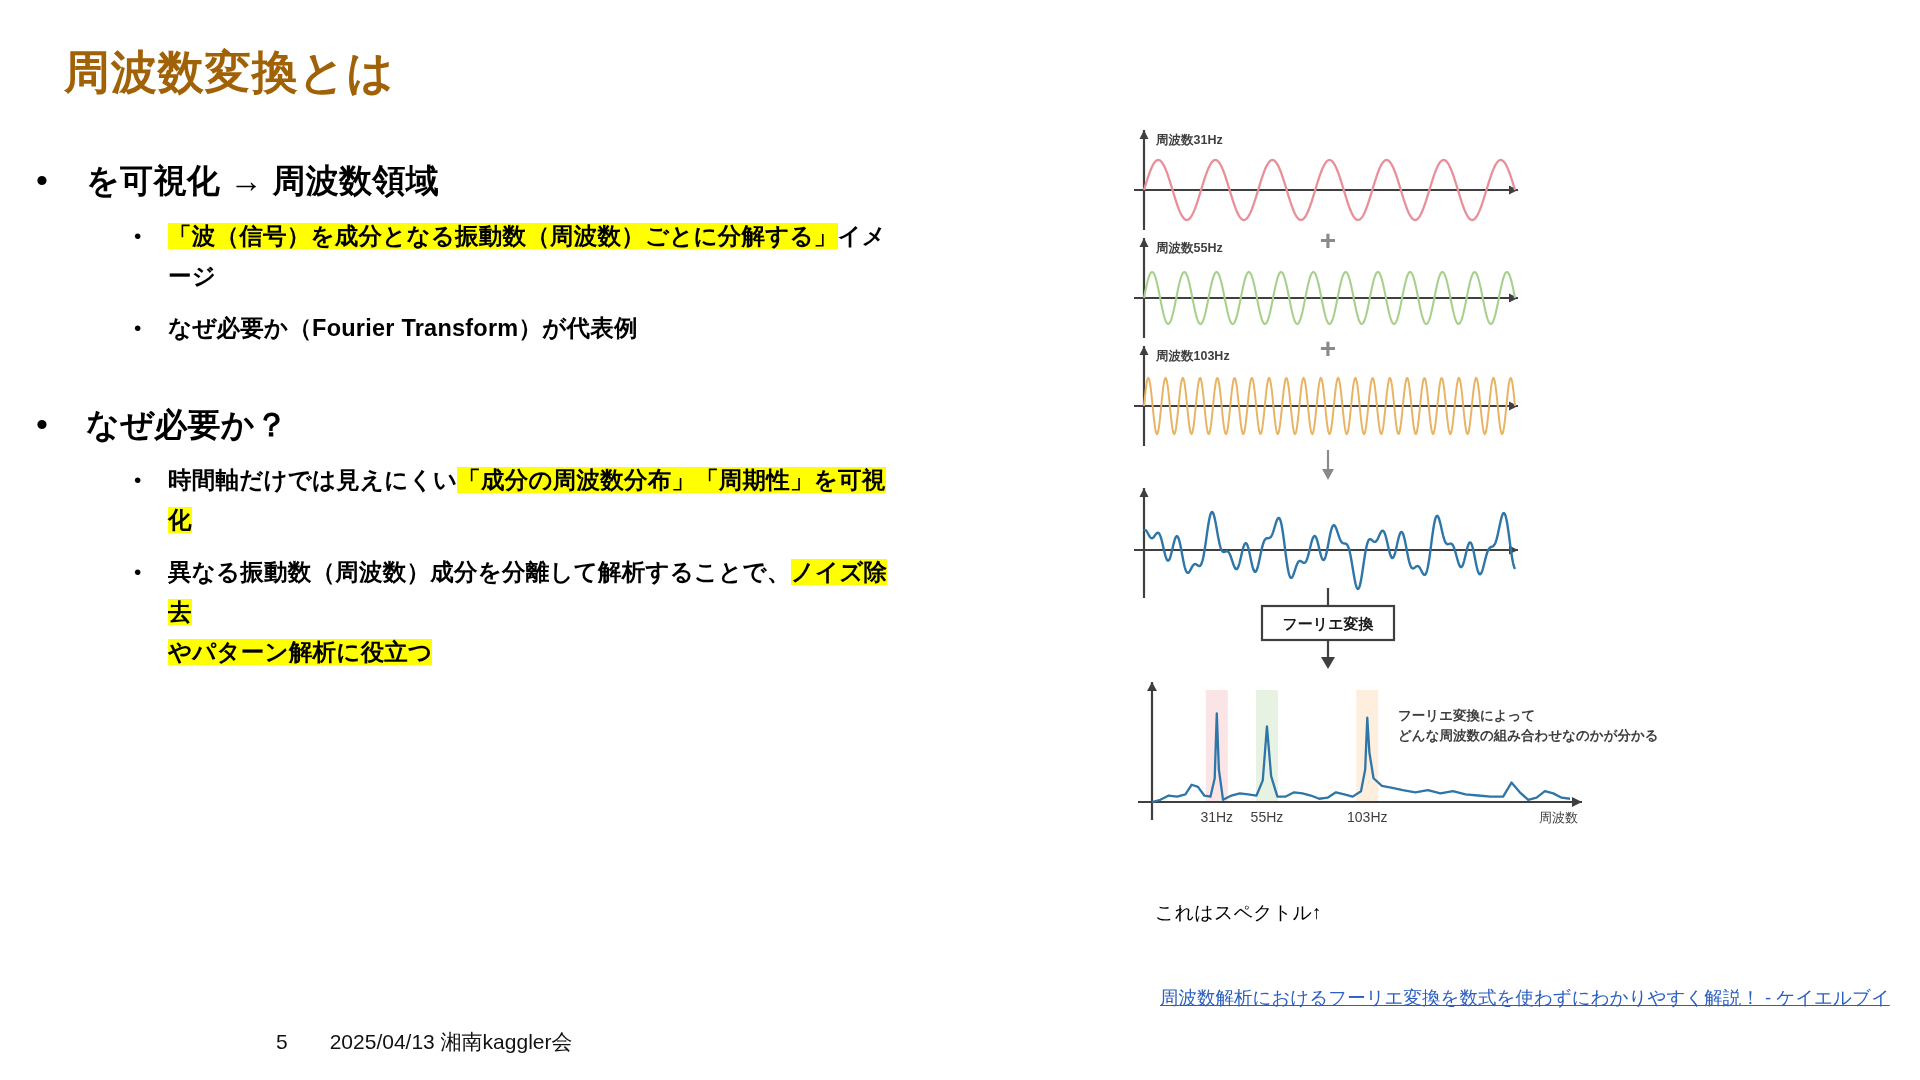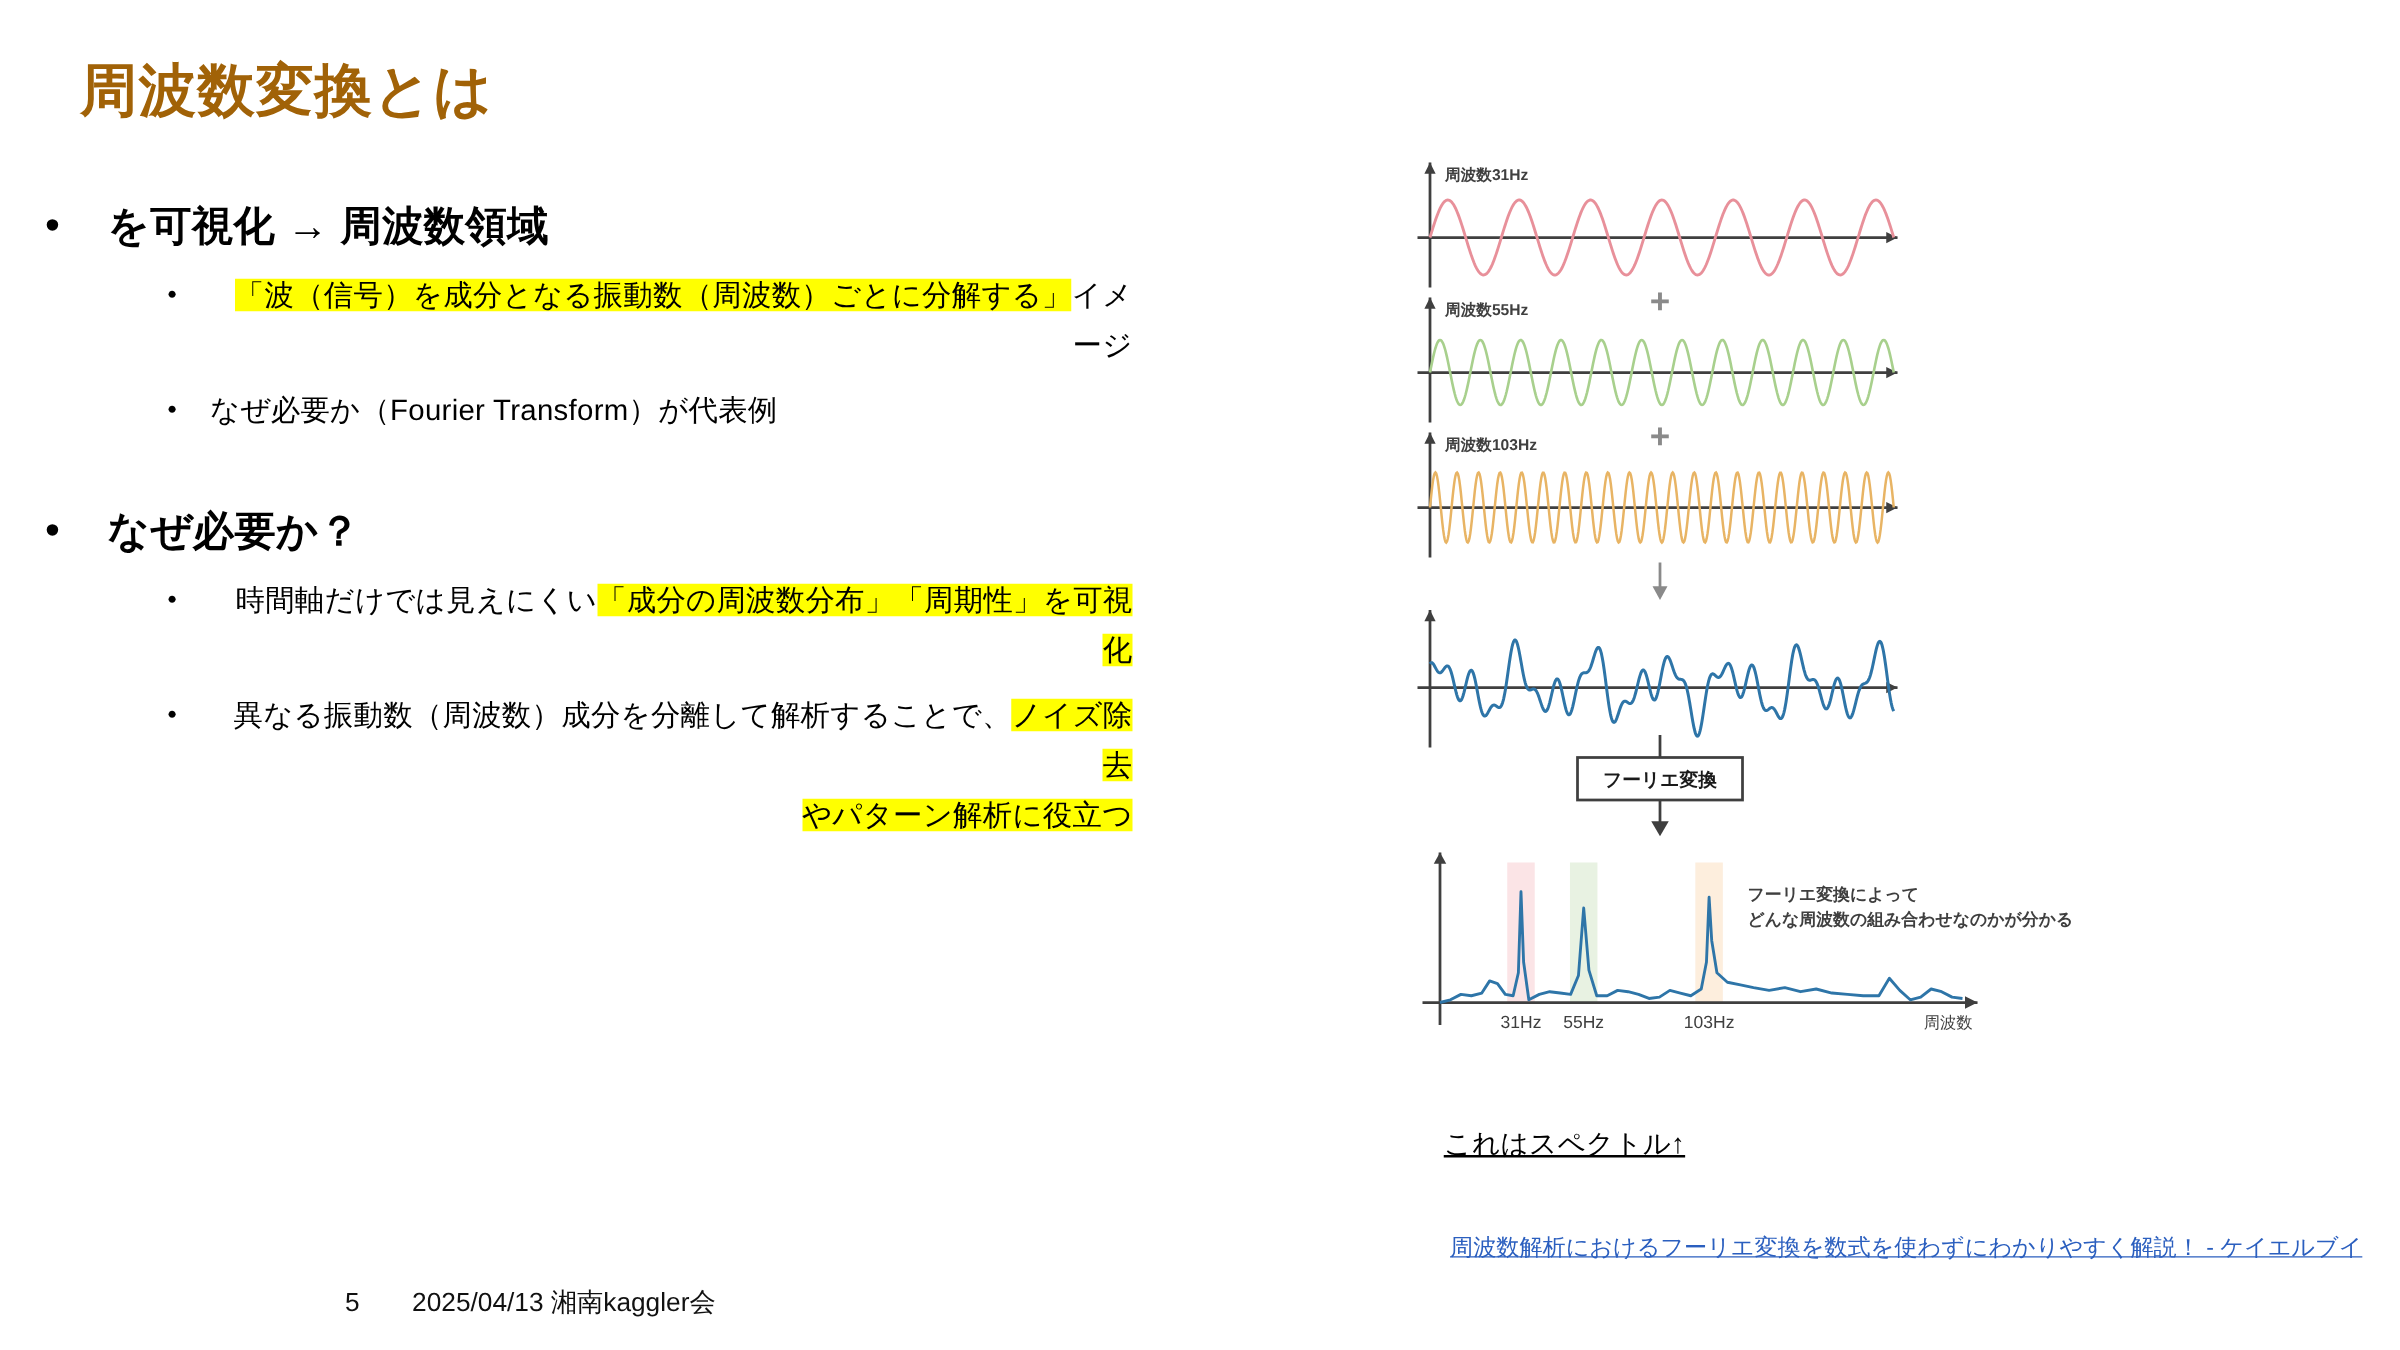--- a/index.html
+++ b/index.html
@@ -68,22 +68,21 @@
     flex: 0 0 auto;
     width: 34px;
     font-size: 21px;
     line-height: 40px;
     color: #000;
   }
   .l2 .l2-text {
     font-size: 23.5px;
     line-height: 40px;
     letter-spacing: 0.01em;
-    font-weight: 400;
-    text-align: right;
+    font-weight: 700;
   }
   .hl {
     background: #ffff00;
   }
   .gap-block { height: 46px; }
 
   
   #footer {
     position: absolute;
     left: 276px;
@@ -102,24 +101,23 @@
     top: 120px;
     width: 760px;
     height: 940px;
   }
   #figure-svg { display: block; }
 
   .fig-caption {
     position: absolute;
     left: 1155px;
     top: 900px;
-    font-size: 22px;
+    font-size: 19px;
     color: #000;
     letter-spacing: 0.01em;
-    text-decoration: underline;
   }
   #source-link {
     position: absolute;
     left: 1160px;
     top: 985px;
     font-size: 18.5px;
     color: #2b5fbf;
     white-space: nowrap;
   }
 </style>

